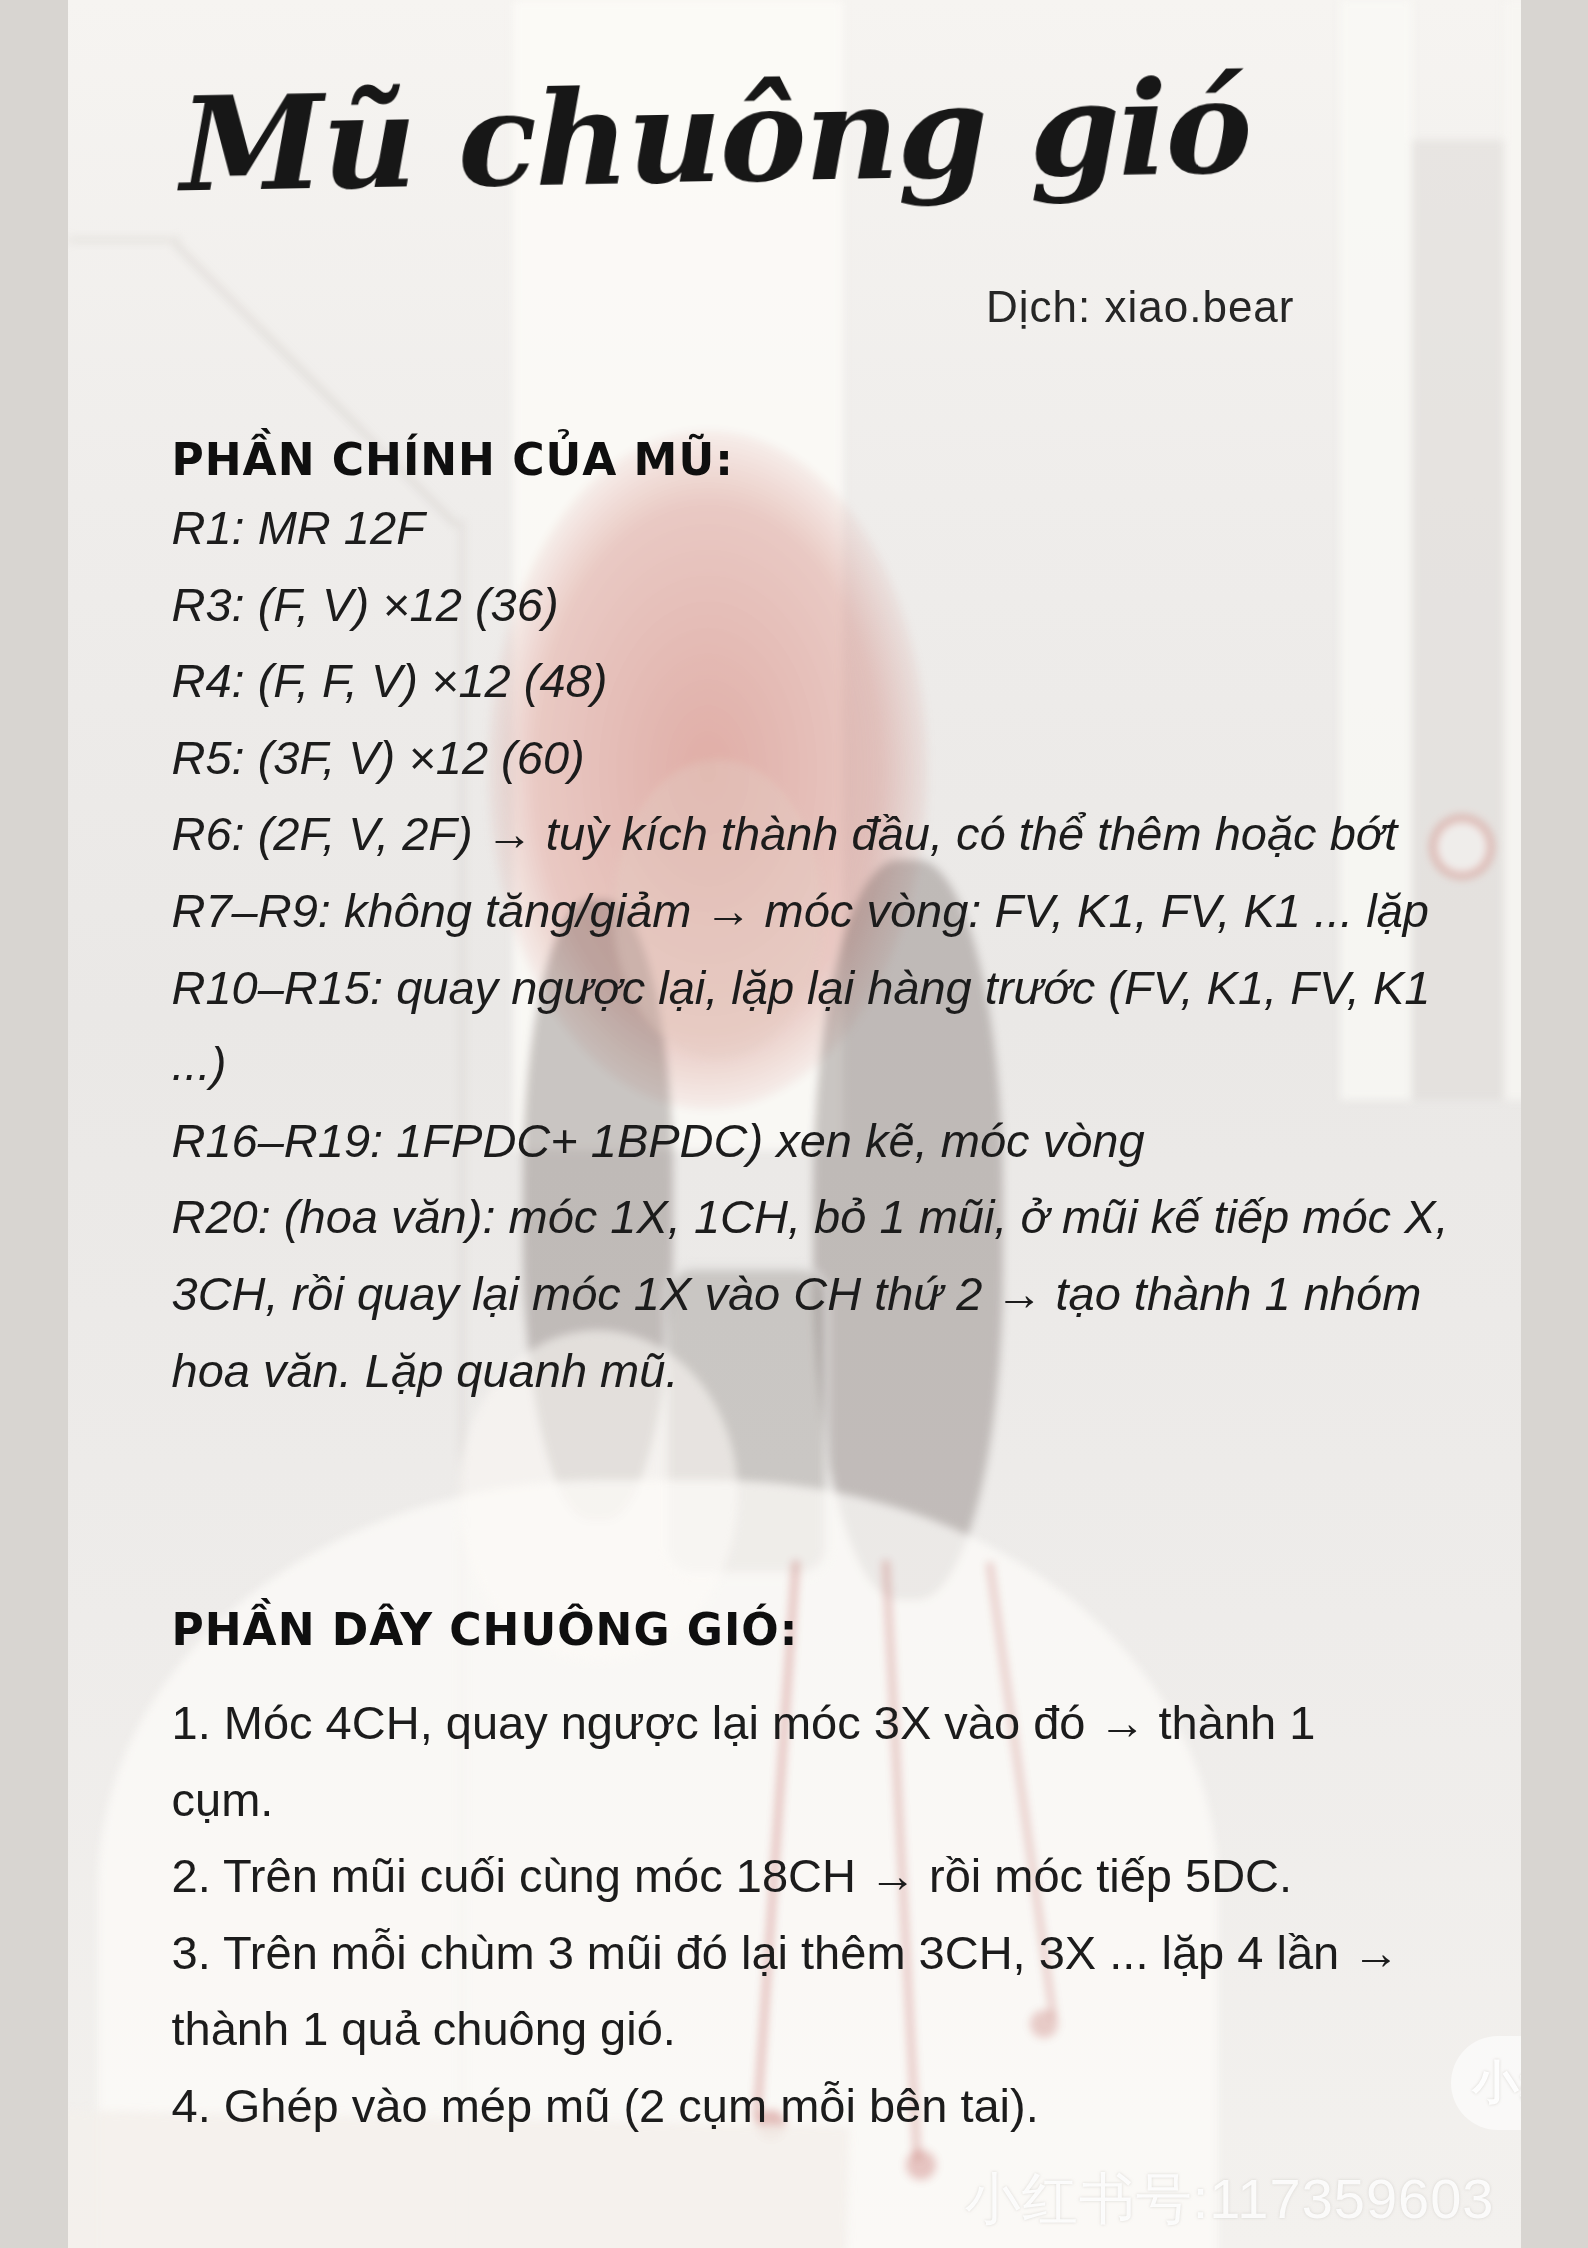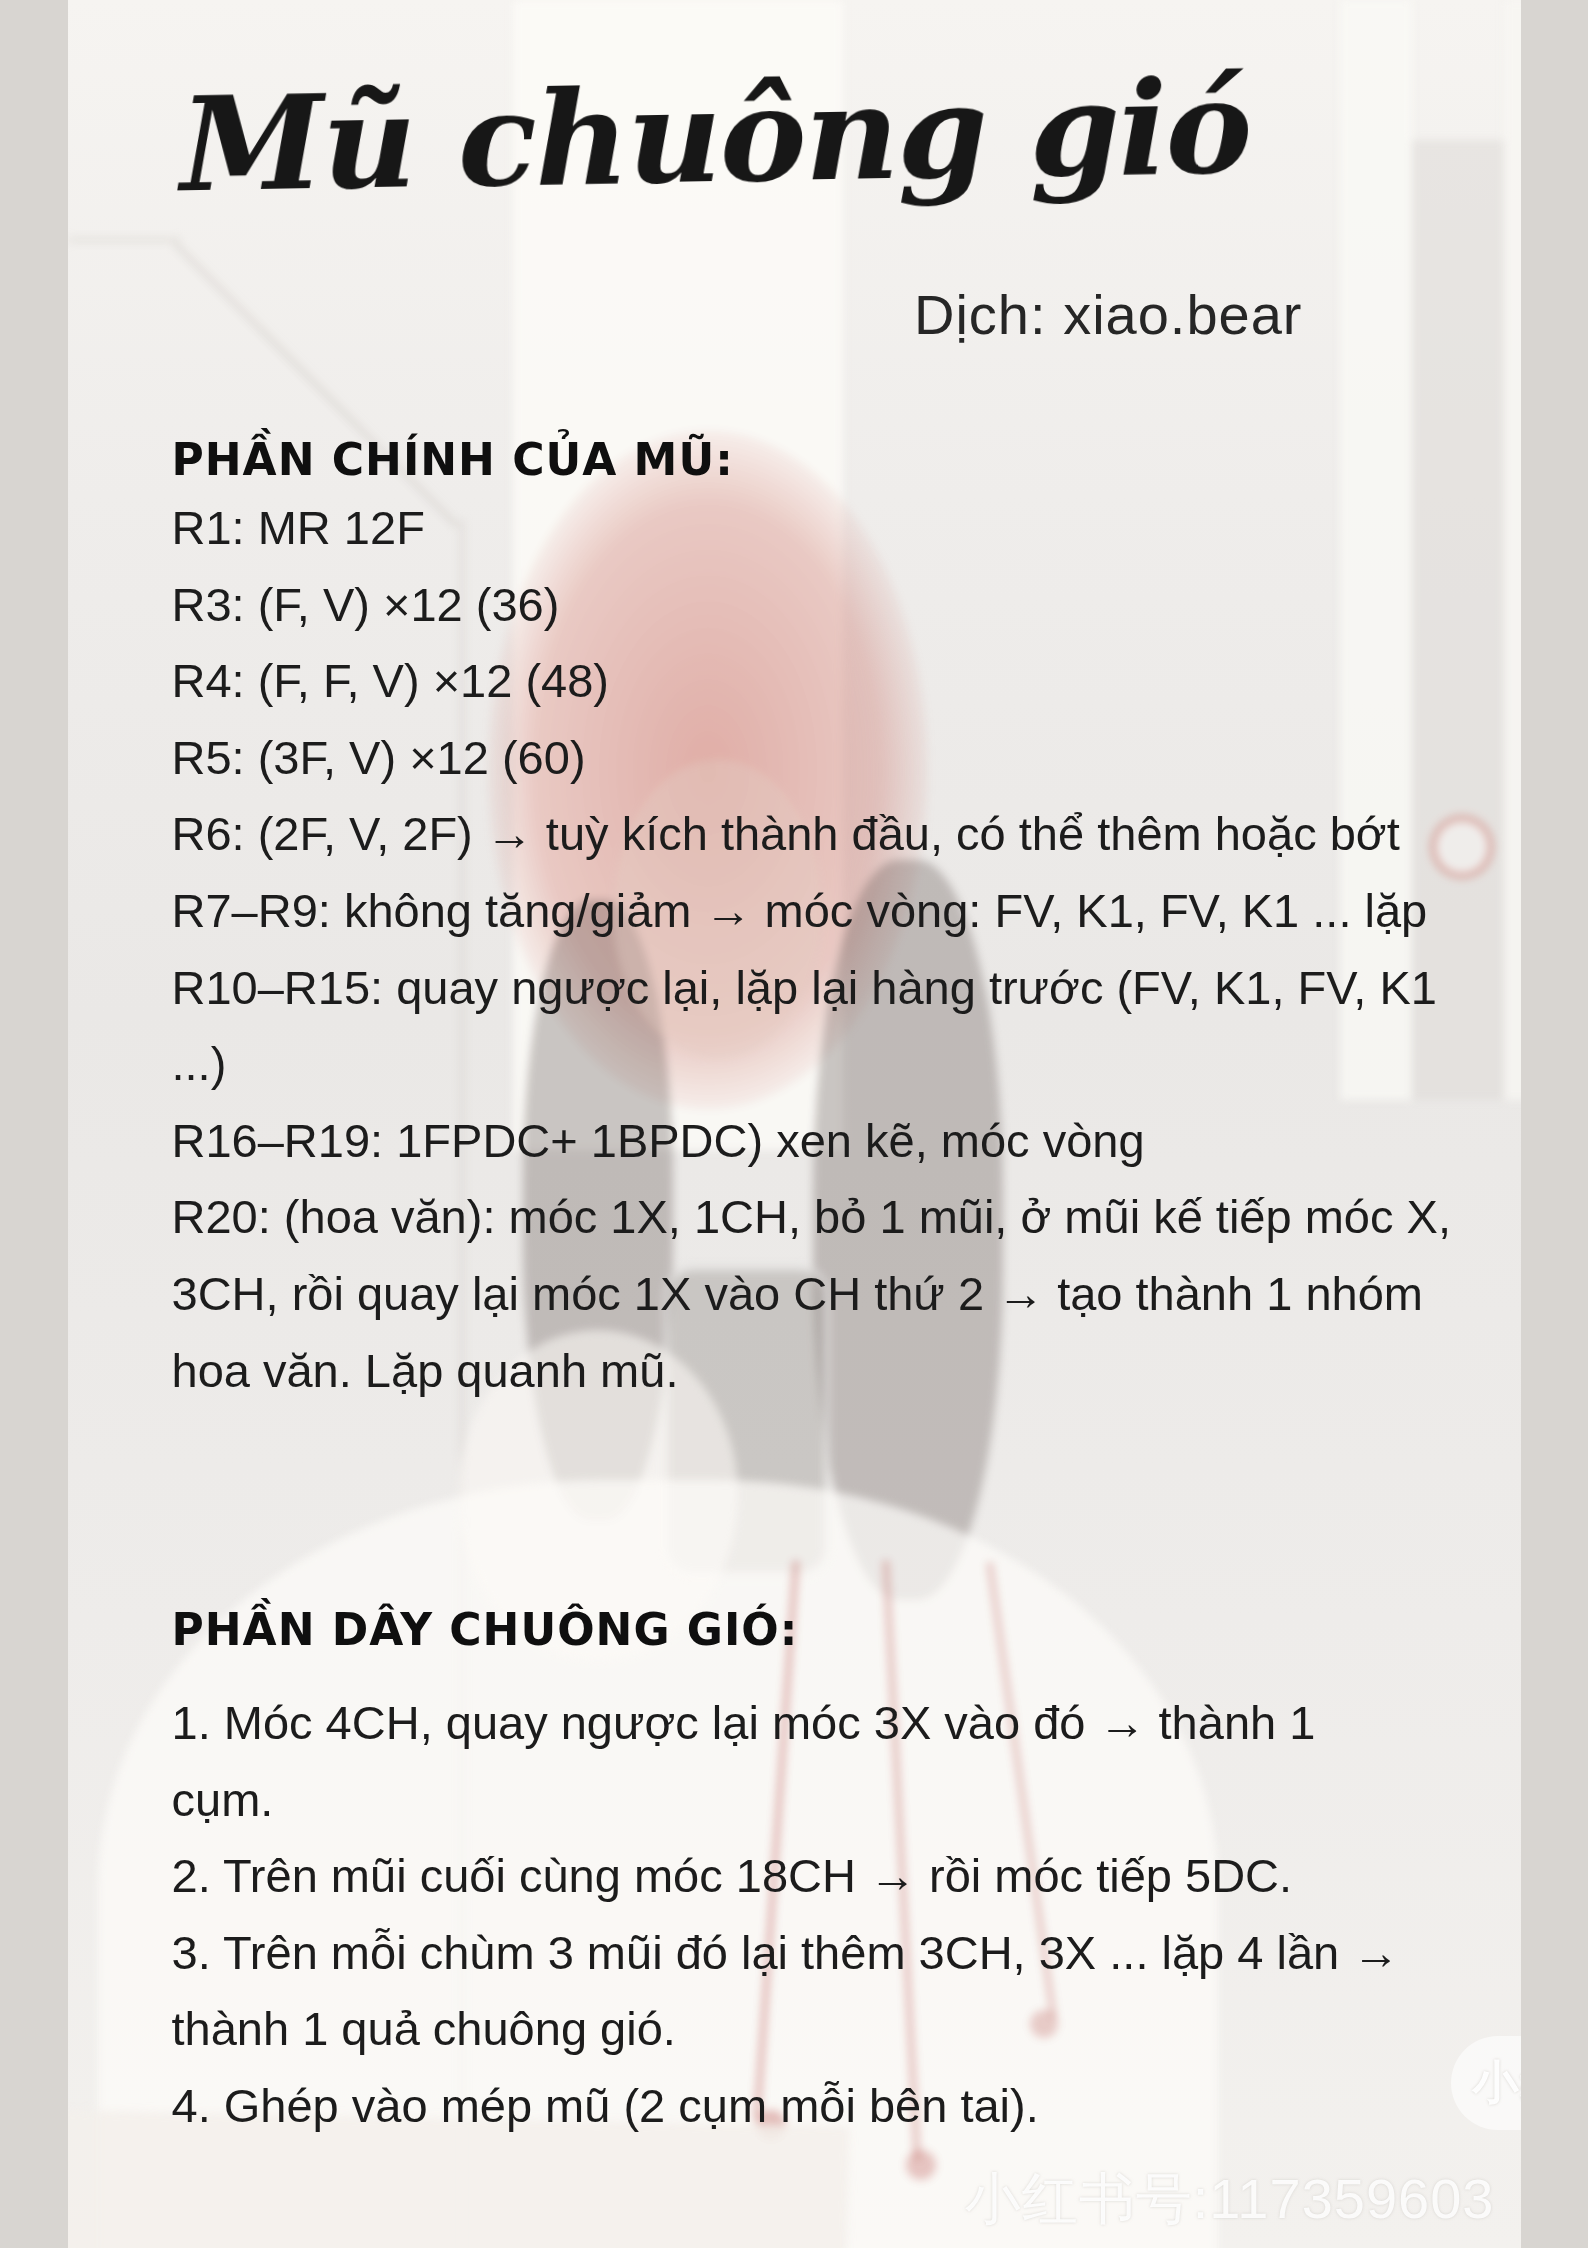--- a/index.html
+++ b/index.html
@@ -43,32 +43,32 @@
   .counter       { left:-20px; top:2118px; width:800px; height:150px; background:rgba(243,240,235,.85); transform:rotate(1.2deg); }
 
   
   .title {
     position:absolute; left:112px; top:36px; margin:0;
     font-family:"DejaVu Serif", serif; font-style:italic; font-weight:bold;
     font-size:130px; line-height:200px; letter-spacing:-2px; color:#171717;
     transform:rotate(-1deg); white-space:nowrap;
   }
   .translator {
-    position:absolute; top:282px; right:218px;
-    font-size:56px; letter-spacing:1px; color:#262626; white-space:nowrap;
+    position:absolute; top:282px; right:226px;
+    font-size:44px; letter-spacing:1px; color:#262626; white-space:nowrap;
   }
   .heading {
     position:absolute; left:104px; margin:0;
     font-family:"DejaVu Sans", sans-serif; font-weight:bold;
     font-size:44px; line-height:64px; letter-spacing:1px; color:#0f0f0f; white-space:nowrap;
   }
   .heading-1 { top:428px; }
   .heading-2 { top:1598px; }
   .lines { position:absolute; left:104px; font-size:47px; line-height:76.6px; color:#1c1c1c; }
-  .lines-1 { top:490px; }
+  .lines-1 { top:490px;font-style:italic; }
   .lines-2 { top:1685px; }
   .line { white-space:nowrap; }
 
   
   .wm-pill {
     position:absolute; left:1383px; top:2036px; width:188px; height:94px; border-radius:47px;
     background:rgba(255,255,255,.6); display:flex; align-items:center; justify-content:center;
     font-weight:bold; font-size:46px; letter-spacing:2px;
     color:rgba(255,255,255,.95); text-shadow:0 0 3px rgba(198,194,188,.7);
   }

